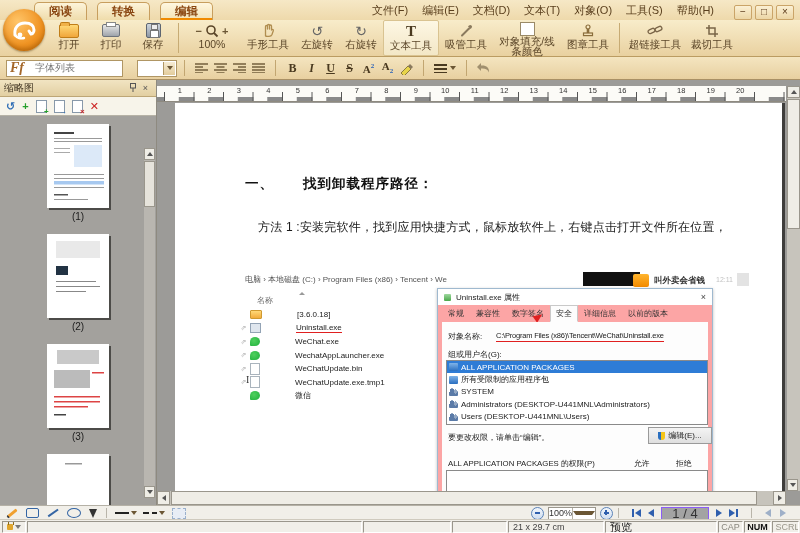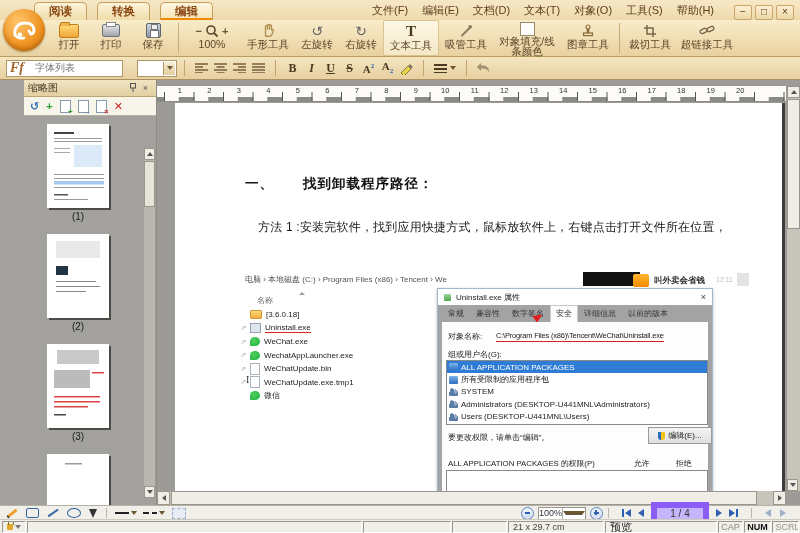--- a/index.html
+++ b/index.html
@@ -55,21 +55,21 @@
   .tri-d{width:0;height:0;border-left:3px solid transparent;border-right:3px solid transparent;border-top:4px solid #6b5634;}
   .fsep{width:1px;height:16px;background:#c2a671;margin:0 7px;}
   .fbtn{width:17px;height:17px;display:flex;align-items:center;justify-content:center;margin:0 1px;font-size:12px;color:#4a3a20;}
   .fbtn.serif{font-family:"Liberation Serif","DejaVu Serif",serif;font-weight:bold;}
   .alico{display:block;}
   .supsub{font-size:11px;font-weight:bold;font-family:"Liberation Serif","DejaVu Serif",serif;}
   .supsub .sx{font-size:7px;color:#2a62b8;font-weight:bold;}
   .lw-bars{width:13px;height:9px;background:linear-gradient(#4a3a20,#4a3a20) 0 0/13px 2px no-repeat,linear-gradient(#4a3a20,#4a3a20) 0 4px/13px 2px no-repeat,linear-gradient(#4a3a20,#4a3a20) 0 8px/13px 1.5px no-repeat;}
 
   
-  .leftpanel{position:absolute;left:0;top:80px;width:157px;height:425px;background:#a3a19d;border-right:1px solid #8e8a80;box-sizing:border-box;padding-left:24px;}
+  .leftpanel{position:absolute;left:0;top:80px;width:157px;height:425px;background:#a3a19d;border-right:1px solid #8e8a80;box-sizing:border-box;}
   .lp-head{height:16px;background:linear-gradient(#f1e4c2,#e2cfa2);border-bottom:1px solid #bda676;display:flex;align-items:center;font-size:10px;color:#3f3категория категор;color:#3f3categorie;color:#3f3322;padding:0 4px;}
   .lp-title{flex:1;}
   .lp-pin,.lp-close{width:13px;text-align:center;color:#555;font-size:9px;}
   .lp-tools{height:18px;background:#f7f4ea;border-bottom:1px solid #b6b2a6;display:flex;align-items:center;gap:7px;padding-left:6px;}
   .lpt{font-size:11px;line-height:11px;font-weight:bold;}
   .lpt-rot{color:#2f6db5;}
   .lpt-add{color:#27a02c;}
   .lpt-page{width:9px;height:11px;background:#fff;border:1px solid #8899aa;position:relative;}
   .lpt-page b{position:absolute;right:-3px;bottom:-4px;font-size:8px;line-height:8px;}
   .lpt-del{color:#cc2222;}
@@ -152,25 +152,25 @@
   .exp-col{position:absolute;left:20px;top:23px;color:#666;}
   .exp-sort{position:absolute;left:62px;top:20px;width:0;height:0;border-left:3px solid transparent;border-right:3px solid transparent;border-bottom:3px solid #999;}
   .filelist{position:absolute;left:0px;top:36px;width:210px;}
   .frow{display:flex;align-items:center;height:13.5px;}
   .fpin{width:13px;color:#aaa;font-size:7px;text-align:center;}
   .fico{width:10px;height:9px;margin-right:4px;flex:none;}
   .ic-folder{background:linear-gradient(#ffd977,#f2ac3c);border:1px solid #cf9a30;border-radius:1px;height:7px;}
   .ic-app{background:#dfe6ee;border:1px solid #93a3b5;height:8px;width:9px;}
   .ic-wechat{background:radial-gradient(circle at 40% 40%,#4fd05e,#1faf3c);border-radius:50% 50% 50% 10%;height:9px;width:10px;}
   .ic-file{background:#fff;border:1px solid #aab4bd;height:10px;width:8px;}
-  .fname{white-space:nowrap;color:#222;}
+  .fname{white-space:nowrap;color:#222;margin-left:31px;}
   .fname.ured{border-bottom:1.5px solid #e02020;}
 
   
-  .pdlg{position:absolute;left:200px;top:16px;width:276px;height:214px;background:#a3a3a3;border:1px solid #9fb9cf;box-shadow:0 1px 3px rgba(0,0,0,.25);box-sizing:border-box;}
+  .pdlg{position:absolute;left:200px;top:16px;width:276px;height:214px;background:#fca5a5;border:1px solid #9fb9cf;box-shadow:0 1px 3px rgba(0,0,0,.25);box-sizing:border-box;}
   .pd-title{position:absolute;left:0;top:0;right:0;height:16px;background:#fff;display:flex;align-items:center;padding:0 6px;font-size:8px;color:#222;}
   .pd-appico{width:7px;height:7px;background:linear-gradient(#9fd89f,#4aa84a);margin-right:5px;border-radius:1px;}
   .pd-close{margin-left:auto;color:#444;font-size:9px;}
   .pd-tabs{position:absolute;left:4px;top:19px;right:4px;height:14px;display:flex;align-items:flex-end;border-bottom:1px solid #c9c9c9;}
   .ptab{font-size:8px;color:#333;padding:2px 5px;border:1px solid transparent;white-space:nowrap;}
   .ptab.active{background:#fdfdfd;border:1px solid #c9c9c9;border-bottom:1px solid #fdfdfd;}
   .pd-redarrow{position:absolute;left:96px;top:24px;width:0;height:0;border-left:9px solid #e02020;border-top:4px solid transparent;border-bottom:4px solid transparent;transform:rotate(-35deg);}
   .pd-body{position:absolute;left:4px;top:33px;right:4px;bottom:0;background:#fdfdfd;}
   .pd-row-obj{position:absolute;left:6px;top:9px;display:flex;font-size:8px;color:#222;}
   .pd-objlabel{width:48px;}
@@ -218,21 +218,21 @@
   .circlebtn.plus i::after{content:"";position:absolute;left:1.75px;top:-1.75px;width:1.5px;height:5px;background:#2f5fae;}
   .zoombox{width:46px;height:11px;background:#fff;border:1px solid #9a968c;display:flex;align-items:center;position:relative;font-size:9px;}
   .zoombox span{flex:1;text-align:center;}
   .zoombox .za{width:9px;height:100%;border-left:1px solid #b5b1a6;display:flex;align-items:center;justify-content:center;}
   .navgrp{display:flex;align-items:center;gap:7px;margin:0 8px;}
   .ntri{width:0;height:0;border-top:4px solid transparent;border-bottom:4px solid transparent;}
   .ntri.r{border-left:6px solid #2f5fae;}
   .ntri.l{border-right:6px solid #2f5fae;}
   .nbar{width:2px;height:8px;background:#2f5fae;}
   .nfirst,.nlast{display:flex;align-items:center;gap:1px;}
-  .pagebox{width:46px;height:11px;background:#c4b5fd;border:6px solid #8b5cf6;text-align:center;font-size:10px;line-height:11px;}
+  .pagebox{width:46px;height:11px;background:#a3a3a3;border:1px solid #8b5cf6;text-align:center;font-size:13px;line-height:11px;}
   .gray .ntri.r{border-left-color:#9fb0c8;}
   .gray .ntri.l{border-right-color:#9fb0c8;}
 
   
   .statusbar{position:absolute;left:0;top:519px;width:800px;height:14px;background:#f1efe9;border-top:1px solid #cfcabe;display:flex;align-items:stretch;font-size:9px;color:#444;}
   .scell{border:1px solid;border-color:#9a968c #fff #fff #9a968c;margin:1px 1px 1px 0;display:flex;align-items:center;padding:0 4px;box-sizing:border-box;white-space:nowrap;overflow:hidden;}
   .s-lock{width:24px;justify-content:center;gap:2px;}
   .lockico{width:7px;height:6px;background:#e0a62e;border-radius:1px;position:relative;}
   .lockico::before{content:"";position:absolute;left:1px;top:-4px;width:4px;height:4px;border:1.5px solid #8a6a1a;border-bottom:none;border-radius:3px 3px 0 0;}
   .s-flex{flex:1;}
@@ -351,36 +351,36 @@
       <span class="tico">
           <svg width="14" height="14" viewBox="0 0 14 14">
             <circle cx="7" cy="3" r="2" fill="none" stroke="#8a6d3b" stroke-width="1.2"></circle>
             <path d="M5.7 4.8h2.6V9H5.7z" fill="#8a6d3b"></path>
             <rect x="2.5" y="9" width="9" height="2.6" fill="none" stroke="#8a6d3b" stroke-width="1.2"></rect>
           </svg>
         </span>
       <span class="tlabel">图章工具</span>
     </div>
     <div class="tsep"></div>
-    <div class="tbtn" style="width:52px">
-      <span class="tico">
-          <svg width="14" height="14" viewBox="0 0 14 14">
-            <path d="M4 1v9h9 M1 4h9v9" fill="none" stroke="#7a6548" stroke-width="1.5"></path>
-          </svg>
-        </span>
-      <span class="tlabel">裁切工具</span>
-    </div>
     <div class="tbtn" style="width:62px">
       <span class="tico">
           <svg width="16" height="13" viewBox="0 0 16 13">
             <rect x="1" y="5" width="7" height="4" rx="2" transform="rotate(-25 4.5 7)" fill="none" stroke="#7a6548" stroke-width="1.3"></rect>
             <rect x="8" y="3" width="7" height="4" rx="2" transform="rotate(-25 11.5 5)" fill="none" stroke="#7a6548" stroke-width="1.3"></rect>
           </svg>
         </span>
       <span class="tlabel">超链接工具</span>
+    </div>
+    <div class="tbtn" style="width:52px">
+      <span class="tico">
+          <svg width="14" height="14" viewBox="0 0 14 14">
+            <path d="M4 1v9h9 M1 4h9v9" fill="none" stroke="#7a6548" stroke-width="1.5"></path>
+          </svg>
+        </span>
+      <span class="tlabel">裁切工具</span>
     </div>
   </div>
 
   <div class="formatbar">
     <div class="fontfield">
       <span class="ffico">Ff</span>
       <span class="fonttext">字体列表</span>
     </div>
     <div class="sizecombo">
       <span class="combo-arrow">

